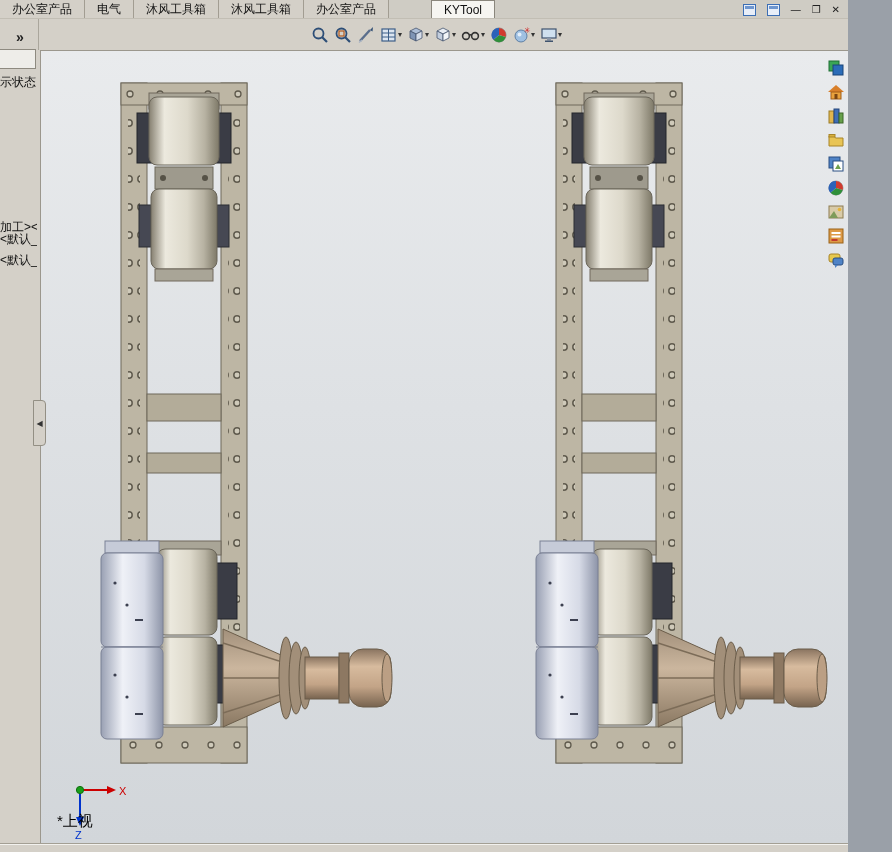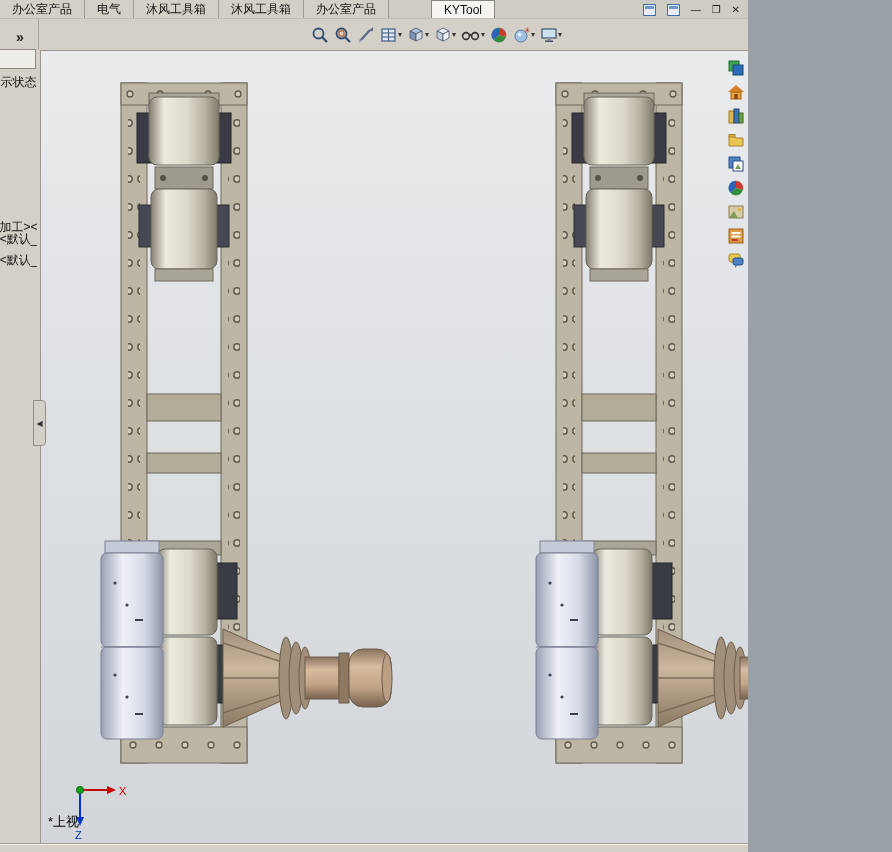--- a/index.html
+++ b/index.html
@@ -1,18 +1,18 @@
 <!DOCTYPE html>
 <html><head>
 <meta charset="utf-8">
 <style>
   html,body{margin:0;padding:0;background:#9aa0a8;}
   *{box-sizing:border-box;}
   .window{
-    position:relative;width:748px;height:852px;overflow:hidden;
+    position:relative;width:848px;height:852px;overflow:hidden;
     background:#d4d0c8;
     font-family:"Liberation Sans","DejaVu Sans",sans-serif;
     color:#111;
   }
   
   .tabbar{position:absolute;top:0;left:0;right:0;height:19px;display:flex;align-items:stretch;
     background:#cfccc4;border-bottom:1px solid #c2beb4;font-size:12px;}
   .tab{display:flex;align-items:center;padding:0 12px;background:#d4d0c8;
     border-right:1px solid #a29d92;white-space:nowrap;cursor:default;}
   .tab.active{background:#f6f5f1;border:1px solid #8a867c;border-bottom:0;margin-left:42px;}
@@ -23,31 +23,31 @@
   
   .toolbar{position:absolute;top:23px;left:310px;display:flex;gap:3px;align-items:center;height:24px;}
   .tbtn{height:22px;display:flex;align-items:center;justify-content:center;padding:0 1px;}
   .caret{font-size:8px;color:#333;line-height:1;}
   
   .left-strip{position:absolute;left:0;top:19px;width:40px;bottom:8px;}
   .expand-btn{position:absolute;left:16px;top:10px;font-size:14px;font-weight:bold;color:#222;cursor:pointer;}
   .left-box{position:absolute;left:0;top:30px;width:36px;height:20px;background:#eeede9;
     border:1px solid #8e8a80;border-left:0;}
   .left-frag{position:absolute;left:0;width:37px;overflow:hidden;display:flex;
-    justify-content:center;white-space:nowrap;font-size:12px;color:#111;}
+    justify-content:flex-start;white-space:nowrap;font-size:12px;color:#111;}
   .v-divider{position:absolute;left:38px;top:19px;height:31px;width:1px;background:#aaa69c;}
   .collapse-tab{position:absolute;left:33px;top:400px;width:13px;height:46px;background:#d4d0c8;
     border:1px solid #938f84;border-radius:0 4px 4px 0;display:flex;align-items:center;
     justify-content:center;font-size:8px;color:#333;cursor:pointer;z-index:5;}
   
   .viewport{position:absolute;left:40px;top:50px;width:828px;height:794px;
     background:linear-gradient(180deg,#e9ebed 0%,#dee1e4 45%,#d2d6da 100%);
     border:1px solid #9b978d;}
   .viewport svg.scene{position:absolute;left:0;top:0;}
-  .view-label{position:absolute;left:7px;bottom:12px;font-size:13px;color:#000;}
+  .view-label{position:absolute;left:16px;bottom:12px;font-size:15px;color:#000;}
   
   .taskpane{position:absolute;right:1px;top:58px;width:23px;display:flex;flex-direction:column;
     gap:4px;align-items:center;}
   .tp-btn{width:20px;height:20px;display:flex;align-items:center;justify-content:center;cursor:pointer;}
   
   .statusbar{position:absolute;left:0;right:0;bottom:0;height:8px;background:#d4d0c8;
     border-top:1px solid #f2f1ee;box-shadow:0 -1px 0 #a39f94;}
 </style>
 </head>
 <body>

